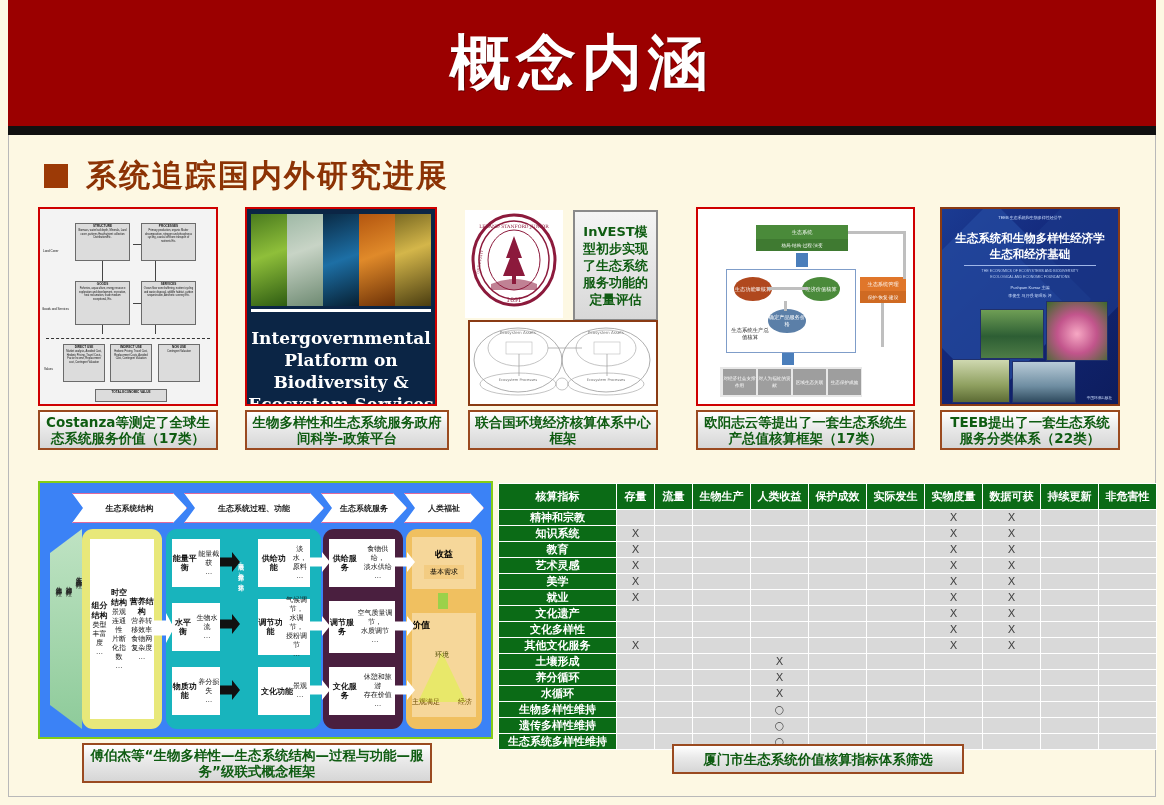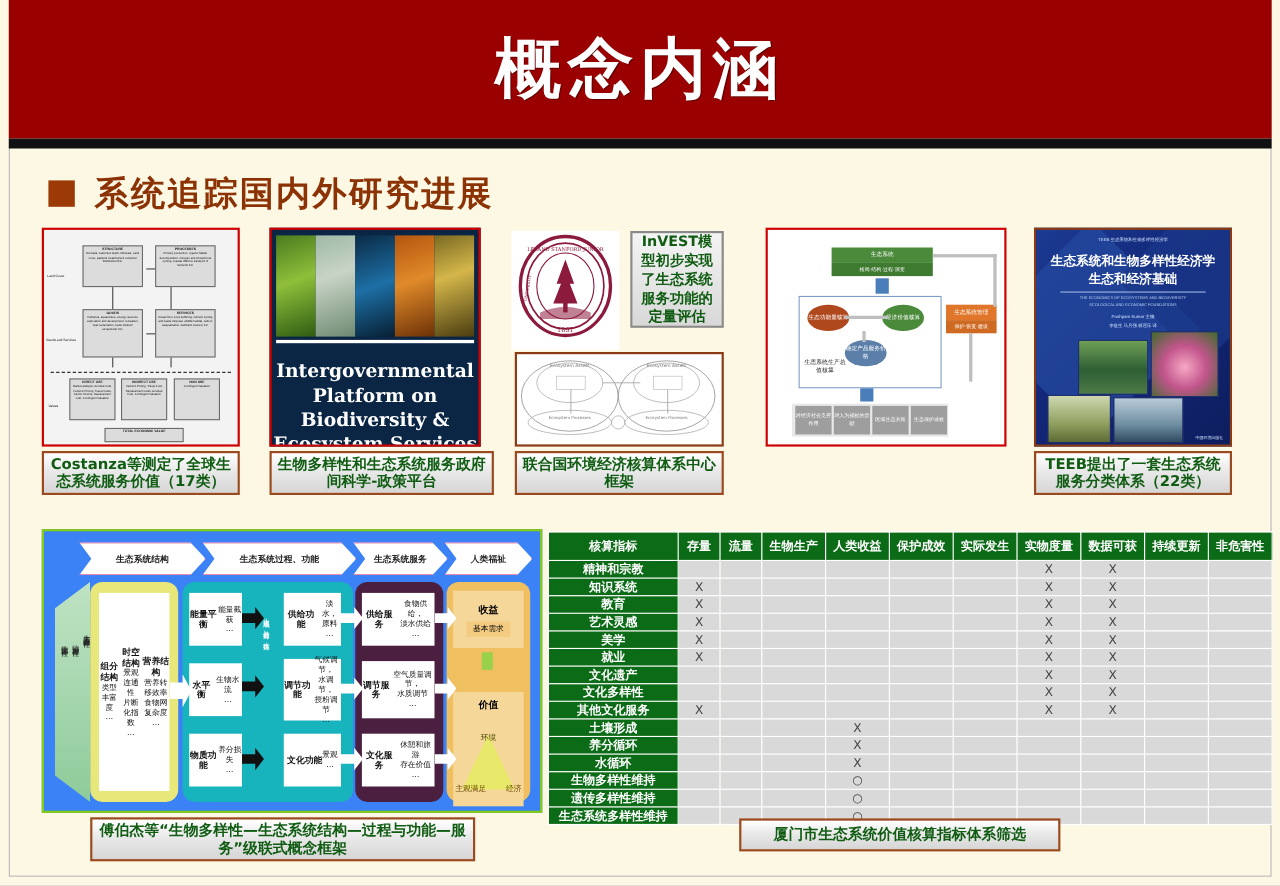--- a/index.html
+++ b/index.html
@@ -37,21 +37,21 @@
 
   
   #p2-pic{left:245px;top:207px;width:192px;height:199px;border:2px solid #cf0000;background:#0b2545;}
   #p2-strip{position:absolute;left:4px;top:5px;right:4px;height:92px;display:flex;}
   #p2-strip div{flex:1;}
   #p2-title{position:absolute;left:0;right:0;top:118px;color:#fff;text-align:center;
       font-size:17px;line-height:22px;font-weight:bold;font-family:"DejaVu Serif","Liberation Serif",serif;}
 
   
   #p3-seal{left:465px;top:210px;width:98px;height:108px;border:0;background:#fff;}
-  #p3-invest{position:absolute;left:573px;top:210px;width:85px;height:88px;
+  #p3-invest{position:absolute;left:573px;top:210px;width:85px;height:111px;
       border:2px solid #8a8a8a;background:linear-gradient(180deg,#f4f4f4,#d8d8d8);
       color:#0f5c12;font-weight:bold;font-size:13px;line-height:17px;text-align:center;
       display:flex;align-items:center;justify-content:center;padding:2px;box-sizing:border-box;
       font-family:"DejaVu Sans","Liberation Sans",sans-serif;}
   #p3-diag{left:468px;top:320px;width:190px;height:86px;border:2px solid #8a3b14;background:#fff;}
 
   
   #p4-pic{left:696px;top:207px;width:219px;height:199px;border:2px solid #cf0000;background:#fff;}
   .o-box{position:absolute;box-sizing:border-box;color:#fff;font-size:5.2px;line-height:7px;
       text-align:center;display:flex;flex-direction:column;align-items:center;justify-content:center;
@@ -242,20 +242,21 @@
     <div class="o-box" style="left:60px;top:160px;width:33px;height:26px;background:#9e9e9e;font-size:4.6px;">
         <span>对人为福祉的贡献</span>
       </div>
     <div class="o-box" style="left:95px;top:160px;width:33px;height:26px;background:#9e9e9e;font-size:4.6px;">
         <span>区域生态关联</span>
       </div>
     <div class="o-box" style="left:130px;top:160px;width:33px;height:26px;background:#9e9e9e;font-size:4.6px;">
         <span>生态保护成效</span>
       </div>
   </div>
+  <div class="caption cap4">欧阳志云等提出了一套生态系统生产总值核算框架（17类）</div>
 
   <div class="pic" id="p5-pic">
     <div style="position:absolute;inset:0;background:
          linear-gradient(135deg,#1b3b92 0%,#13287a 40%,#0d1d5e 100%);"></div>
     <div style="position:absolute;left:-20px;top:20px;width:140px;height:140px;background:#24499f;transform:rotate(45deg);opacity:.75;"></div>
     <div style="position:absolute;right:-30px;top:-10px;width:110px;height:110px;background:#1a3788;transform:rotate(45deg);opacity:.8;"></div>
     <div style="position:absolute;left:0;right:0;top:6px;text-align:center;color:#cfe0ff;font-size:4px;">TEEB 生态系统和生物多样性经济学</div>
     <div style="position:absolute;left:6px;right:6px;top:22px;text-align:center;color:#fff;font-size:11.5px;line-height:15px;font-weight:bold;">生态系统和生物多样性经济学</div>
     <div style="position:absolute;left:6px;right:6px;top:38px;text-align:center;color:#fff;font-size:11.5px;line-height:15px;font-weight:bold;">生态和经济基础</div>
     <div style="position:absolute;left:22px;right:22px;top:56px;height:1px;background:#9fb6e8;"></div>
@@ -362,21 +363,21 @@
 存在价值
 …</div>
     </div>
 
     <div class="cs-col" style="left:366px;top:46px;width:76px;height:200px;background:#f0c060;"></div>
     <div style="position:absolute;left:372px;top:54px;width:64px;height:52px;background:#f6d79a;display:flex;flex-direction:column;align-items:center;justify-content:center;">
       <b style="font-size:9px;">收益</b>
       <div style="font-size:7px;background:#f3cc82;padding:2px 6px;margin-top:4px;">基本需求</div>
     </div>
     <div style="position:absolute;left:398px;top:110px;width:10px;height:16px;background:#9ad14a;"></div>
-    <div style="position:absolute;left:372px;top:130px;width:64px;height:104px;background:#f6d79a;display:flex;flex-direction:column;align-items:center;margin-top:16px;">
+    <div style="position:absolute;left:372px;top:130px;width:64px;height:104px;background:#f6d79a;display:flex;flex-direction:column;align-items:flex-start;">
       <b style="font-size:9px;margin-top:6px;">价值</b>
       <div style="position:relative;width:60px;height:70px;margin-top:4px;">
         <div style="position:absolute;left:6px;top:16px;width:48px;height:50px;background:#e8e86a;clip-path:polygon(50% 0,100% 100%,0 100%);"></div>
         <div style="position:absolute;left:0;right:0;top:14px;text-align:center;font-size:7px;color:#4a4a00;">环境</div>
         <div style="position:absolute;left:0;bottom:0;font-size:7px;color:#6a4a00;line-height:8px;">主观满足</div>
         <div style="position:absolute;right:0;bottom:0;font-size:7px;color:#6a4a00;line-height:8px;text-align:right;">经济</div>
       </div>
     </div>
 
     <div class="cs-ar" style="left:114px;top:130px;width:20px;height:30px;clip-path:polygon(0 25%,60% 25%,60% 0,100% 50%,60% 100%,60% 75%,0 75%);"></div>

